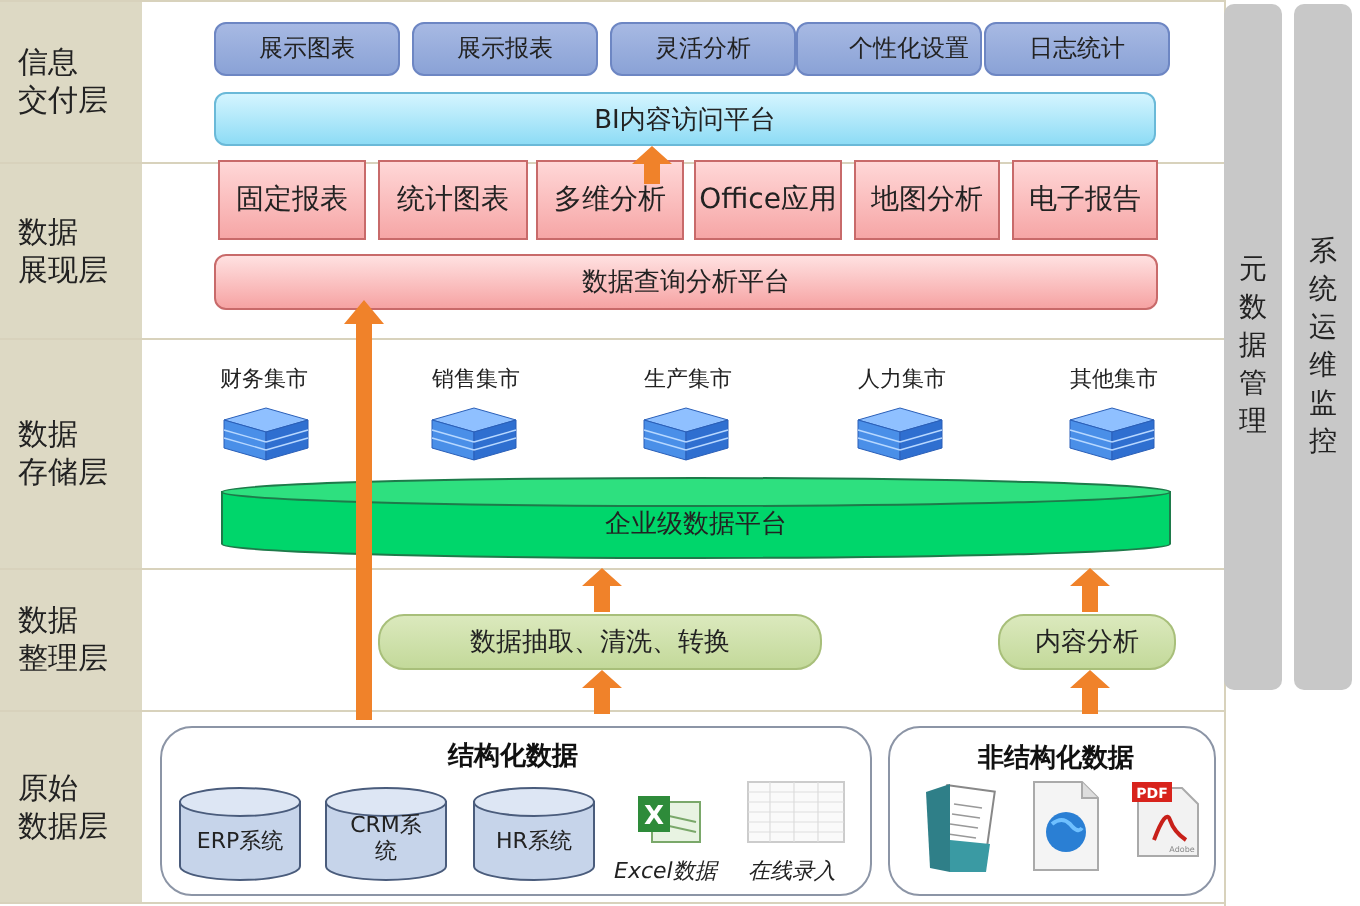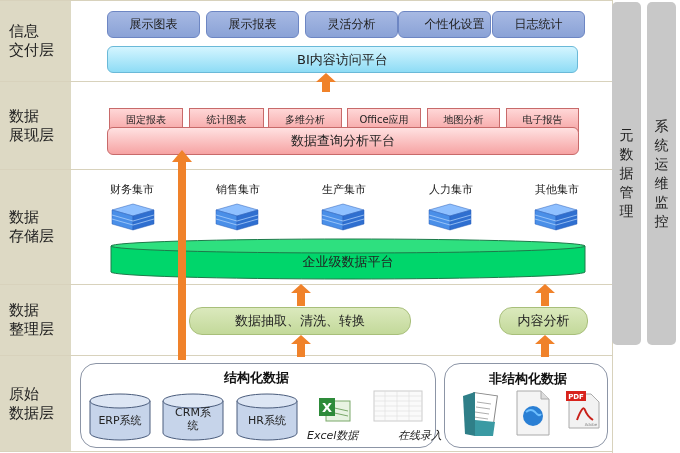--- a/index.html
+++ b/index.html
@@ -5,21 +5,21 @@
   * { box-sizing: border-box; margin: 0; padding: 0; }
   body { width: 680px; height: 453px; background: #ffffff; font-family: "DejaVu Sans", "Liberation Sans", sans-serif; position: relative; overflow: hidden; }
   .layer { position: absolute; left: 0; width: 612px; border-top: 1px solid #d8d2bc; }
   .layer-label { position: absolute; left: 0; top: 0; bottom: 0; width: 71px; background: #ddd9c4; color: #222; font-size: 15px; line-height: 19px; padding-left: 9px; display: flex; align-items: center; }
   .layer-label span { display: block; white-space: pre-line; }
   .frame-right { position: absolute; left: 612px; top: 0; width: 1px; height: 453px; background: #d8d2bc; }
   .frame-bottom { position: absolute; left: 0; top: 451px; width: 612px; height: 1px; background: #d8d2bc; }
 
   .btn-blue { position: absolute; top: 11px; height: 27px; width: 93px; border-radius: 6px; background: linear-gradient(#a7b9e3, #8aa2d6); border: 1px solid #6d86c3; font-size: 12px; color: #222; display: flex; align-items: center; justify-content: center; }
   .bar-cyan { position: absolute; left: 107px; top: 46px; width: 471px; height: 27px; border-radius: 6px; background: linear-gradient(#d4f5ff, #8edcf5); border: 1px solid #6ab9d8; font-size: 13px; color: #222; display: flex; align-items: center; justify-content: center; }
-  .btn-pink { position: absolute; top: 108px; height: 24px; border: 1px solid #c86a6a; background: linear-gradient(#ffd7d7, #f6a6a6); font-size: 10px; color: #222; display: flex; align-items: center; justify-content: center; }
+  .btn-pink { position: absolute; top: 80px; height: 40px; border: 1px solid #c86a6a; background: linear-gradient(#ffd7d7, #f6a6a6); font-size: 14px; color: #222; display: flex; align-items: center; justify-content: center; }
   .bar-pink { position: absolute; left: 107px; top: 127px; width: 472px; height: 28px; border-radius: 6px; background: linear-gradient(#ffe1e1, #f6a3a3); border: 1px solid #c86a6a; font-size: 13px; color: #222; display: flex; align-items: center; justify-content: center; }
 
   .mart-label { position: absolute; top: 182px; font-size: 11px; color: #222; width: 60px; text-align: center; }
   .mart-icon { position: absolute; top: 203px; width: 44px; height: 28px; }
   .green-cyl { position: absolute; left: 110px; top: 238px; width: 476px; height: 42px; }
   .green-cyl-text { position: absolute; left: 110px; top: 250px; width: 476px; height: 24px; font-size: 13px; color: #222; display: flex; align-items: center; justify-content: center; }
 
   .bar-green { position: absolute; height: 28px; border-radius: 13px; background: linear-gradient(#dbe9bd, #c3d99a); border: 1px solid #a8bf7a; font-size: 13px; color: #222; display: flex; align-items: center; justify-content: center; }
 
   .group-box { position: absolute; top: 363px; height: 85px; border: 1px solid #8c95a6; border-radius: 16px; background: #fff; }
@@ -202,21 +202,21 @@
       <line x1="1" y1="6" x2="49" y2="6"></line>
       <line x1="1" y1="11" x2="49" y2="11"></line>
       <line x1="1" y1="16" x2="49" y2="16"></line>
       <line x1="1" y1="21" x2="49" y2="21"></line>
       <line x1="1" y1="26" x2="49" y2="26"></line>
       <line x1="12" y1="1" x2="12" y2="31"></line>
       <line x1="24" y1="1" x2="24" y2="31"></line>
       <line x1="36" y1="1" x2="36" y2="31"></line>
     </g>
 </svg>
-<div class="small-label" style="left:374px;top:428px;margin-left:24px;">在线录入</div>
+<div class="small-label" style="left:374px;top:428px;">在线录入</div>
 
 <div class="group-box" style="left:444px;width:164px;"></div>
 <div class="group-title" style="left:489px;top:370px;">非结构化数据</div>
 
 <svg style="position:absolute;left:461px;top:390px;width:40px;height:48px;" viewBox="0 0 40 48">
   <rect x="10" y="4" width="24" height="36" fill="#fff" stroke="#888" transform="rotate(8 22 22)"></rect>
   <g stroke="#999" stroke-width="0.8">
       <line x1="16" y1="12" x2="30" y2="14"></line>
       <line x1="15" y1="17" x2="29" y2="19"></line>
       <line x1="14" y1="22" x2="28" y2="24"></line>

